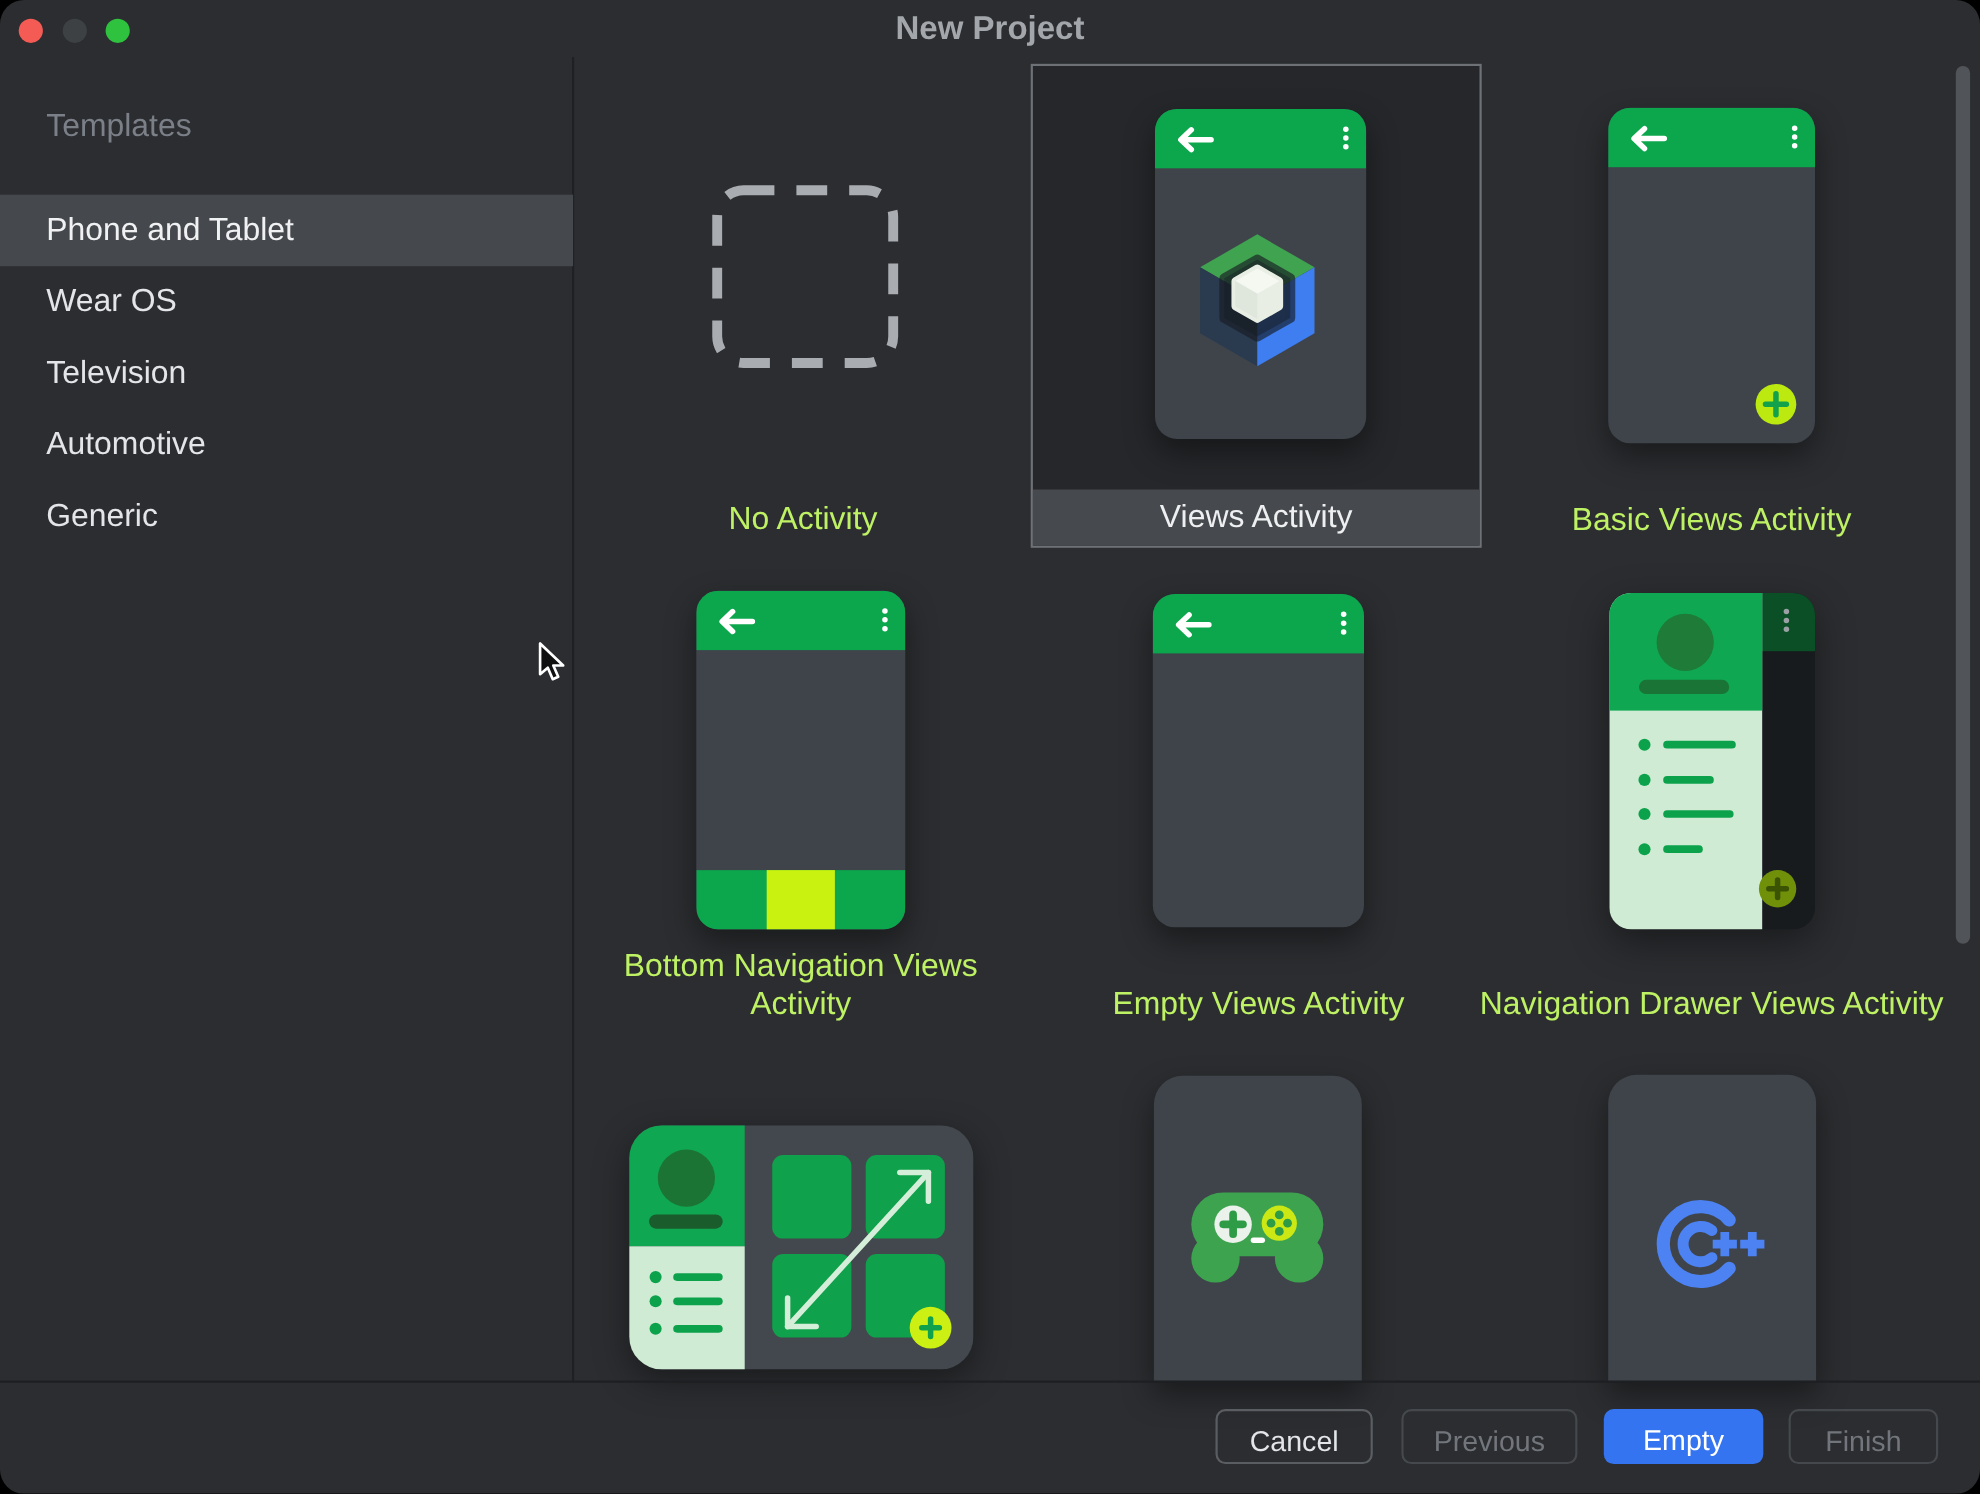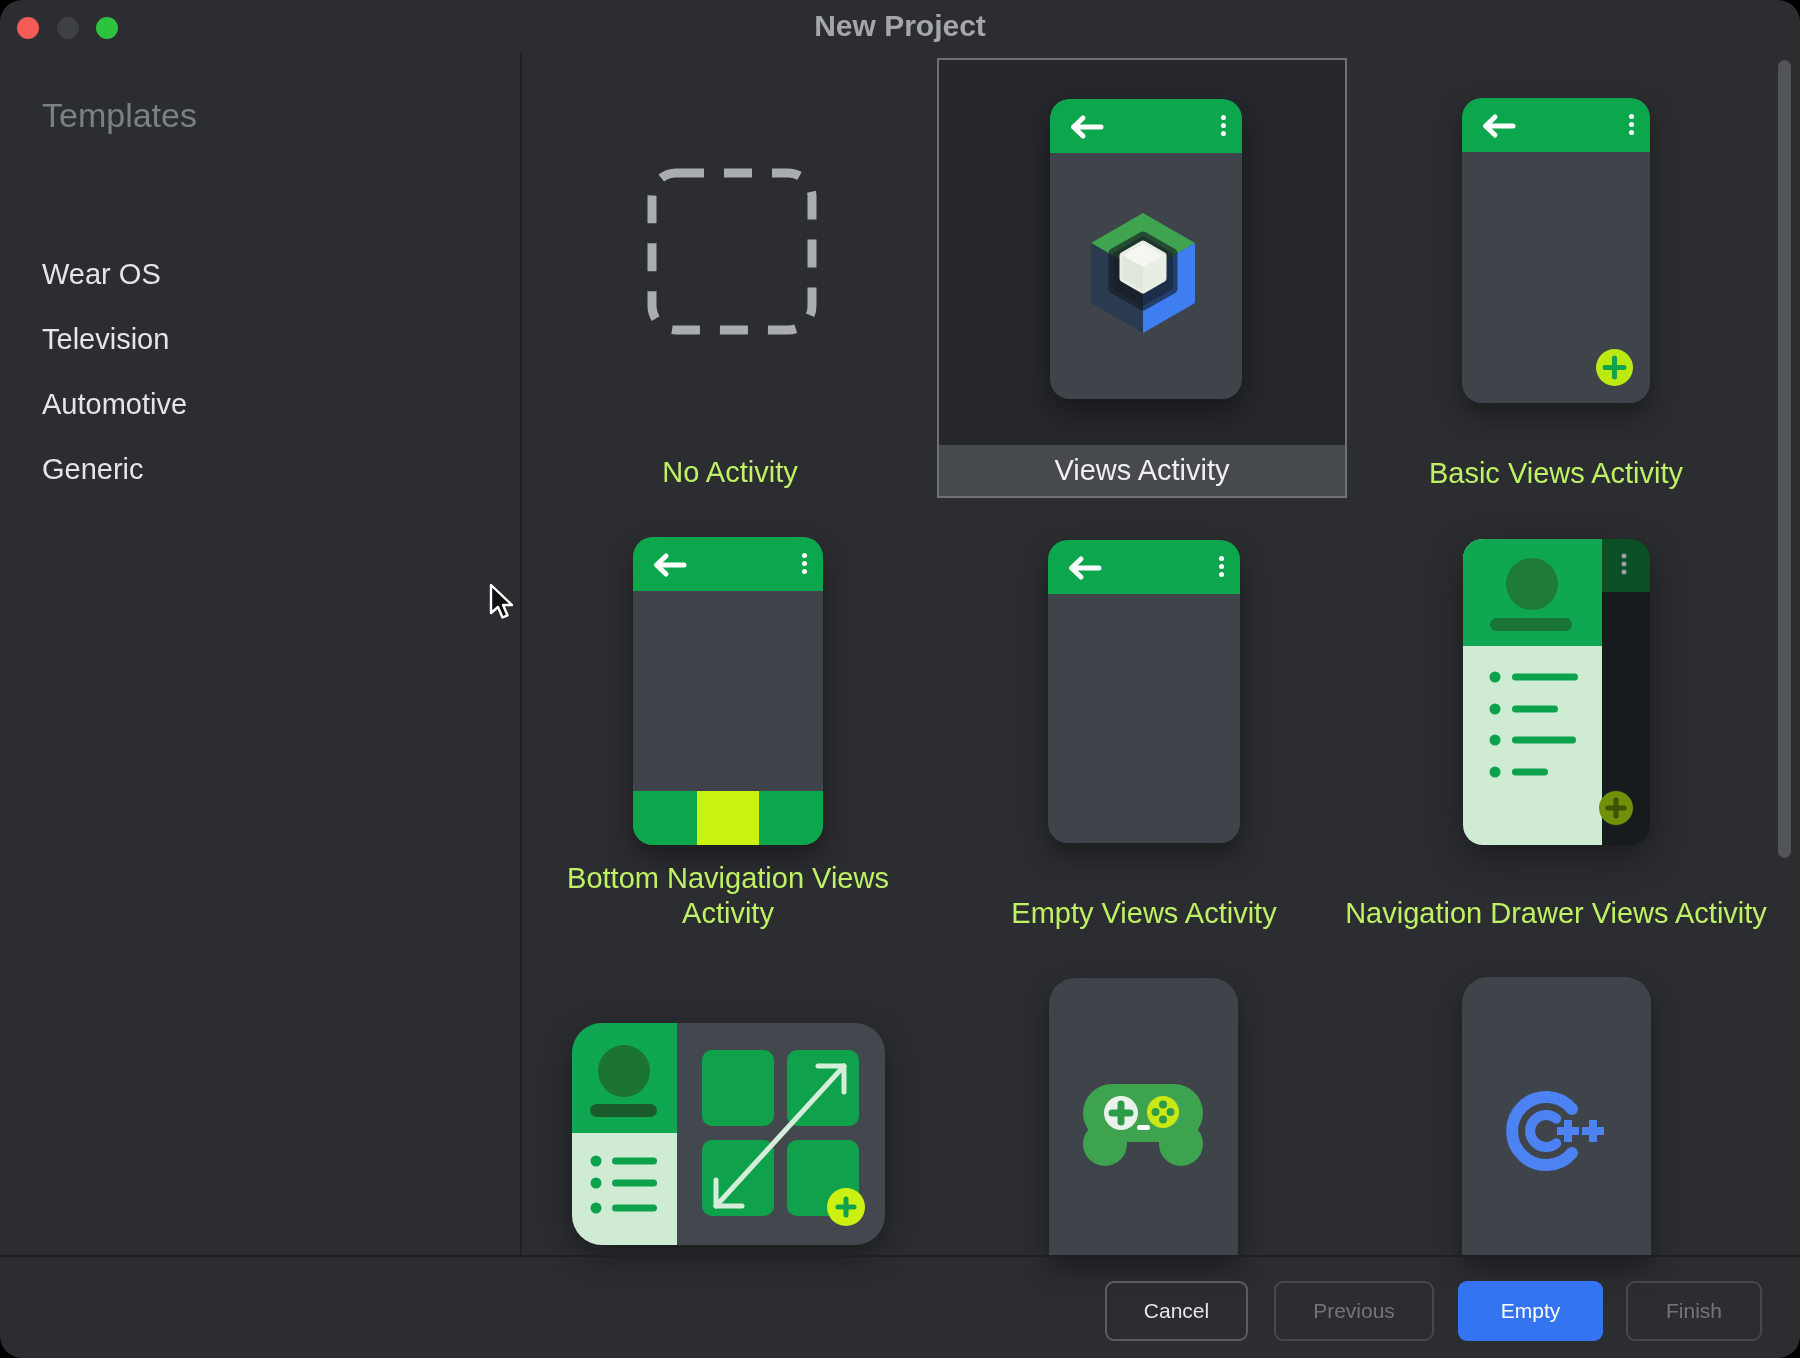--- a/index.html
+++ b/index.html
@@ -13,21 +13,21 @@
   
   .tl{position:absolute;top:17px;width:22px;height:22px;border-radius:50%;}
   #title{
     position:absolute;top:9px;left:0;width:100%;text-align:center;
     font-size:30px;font-weight:bold;color:#A3A6AB;
   }
   
   #sidebar-divider{position:absolute;left:520px;top:52px;width:2px;height:1204px;background:#1E2023;}
   .side-header{
     position:absolute;left:42px;top:83px;height:65px;line-height:65px;
-    font-size:34px;color:#7B7F87;
+    font-size:29px;color:#7B7F87;
   }
   .side-row{
     position:absolute;left:0;width:521px;height:65px;line-height:65px;
     padding-left:42px;box-sizing:border-box;font-size:29px;color:#E3E5E8;
     cursor:default;
   }
   .side-row.selected{background:#45484C;color:#F0F1F3;}
   
   .tpl-label{
     position:absolute;font-size:29px;color:#bef264;text-align:center;line-height:35px;
@@ -51,22 +51,22 @@
     position:absolute;left:937px;top:58px;width:410px;height:440px;
     border:2px solid #6E7277;background:#25272A;box-sizing:border-box;
   }
   #card-empty-activity .strip{
     position:absolute;left:0;right:0;bottom:0;height:51px;background:#46494D;
     text-align:center;line-height:51px;font-size:29px;color:#EEEFF1;
   }
   
   #footer-sep{position:absolute;left:0;top:1255px;width:1800px;height:2px;background:#1D1F22;}
   .btn{
-    position:absolute;top:1281px;height:60px;border-radius:9px;box-sizing:border-box;
-    font-size:21px;text-align:center;line-height:52px;cursor:default;
+    position:absolute;top:1281px;height:50px;border-radius:9px;box-sizing:border-box;
+    font-size:26px;text-align:center;line-height:52px;cursor:default;
     background:transparent;border:2px solid #5A5E62;color:#E3E5E8;
   }
   .btn.disabled{border-color:#45484C;color:#72767C;text-align:center;}
   .btn.primary{background:#3574F0;border:none;color:#FFFFFF;line-height:54px;}
   #scrollbar-thumb{
     position:absolute;left:1778px;top:60px;width:13px;height:798px;border-radius:7px;
     background:#515458;
   }
 </style>
 </head>
@@ -76,20 +76,21 @@
 
   <div>
     <span class="tl" style="left:17px;background:#F45B55"></span>
     <span class="tl" style="left:57px;background:#3E4144"></span>
     <span class="tl" style="left:96px;background:#2EC23E"></span>
     <div id="title">New Project</div>
   </div>
 
   <div id="sidebar-divider"></div>
   <div class="side-header">Templates</div>
+  <div class="side-row selected" style="top:177px">Phone and Tablet</div>
   <div class="side-row" style="top:242px">Wear OS</div>
   <div class="side-row" style="top:307px">Television</div>
   <div class="side-row" style="top:372px">Automotive</div>
   <div class="side-row" style="top:437px">Generic</div>
 
   <div>
     <svg class="abs" style="left:642px;top:163px" width="180" height="177">
       <rect x="10" y="10" width="160" height="157" rx="24" fill="none" stroke="#A9ADB1" stroke-width="9" stroke-dasharray="28 20"></rect>
     </svg>
     <div class="tpl-label" style="left:530px;top:455px;width:400px">No Activity</div>

